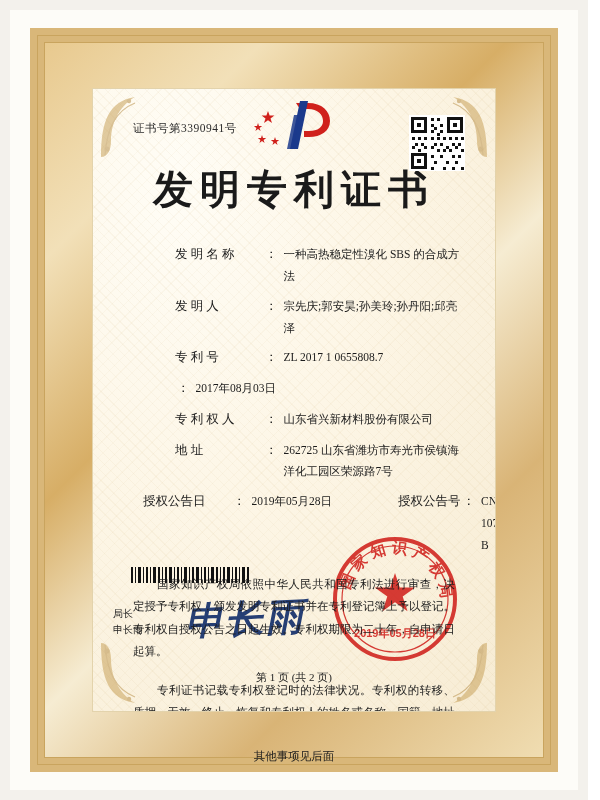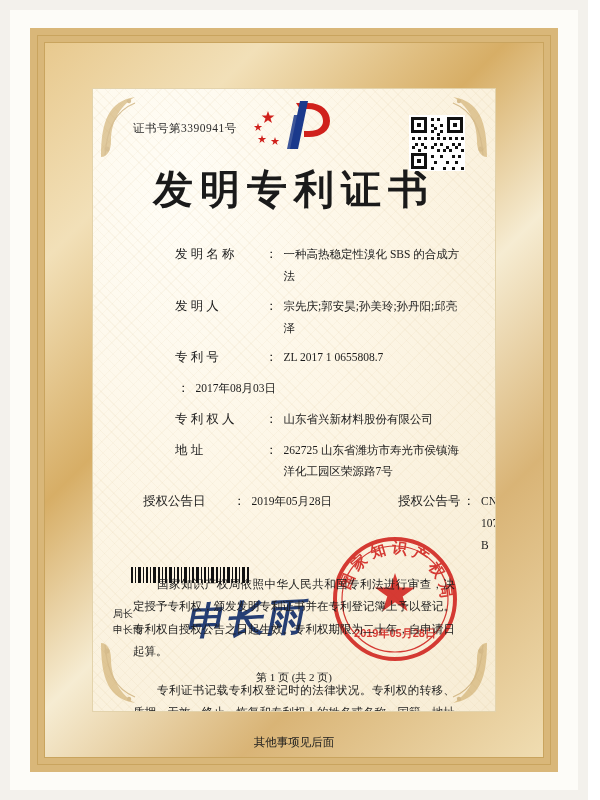--- a/index.html
+++ b/index.html
@@ -236,21 +236,21 @@
     left: 0; right: 0;
     bottom: 26px;
     text-align: center;
     font-size: 11px;
     color: #1c1c1c;
   }
 
   .footer-note {
     position: absolute;
     left: 0; right: 0;
-    bottom: 40px;
+    bottom: 26px;
     text-align: center;
     font-size: 11.5px;
     color: #1c1c1c;
     z-index: 5;
   }
 </style>
 </head>
 <body>
 
 <div class="page">

